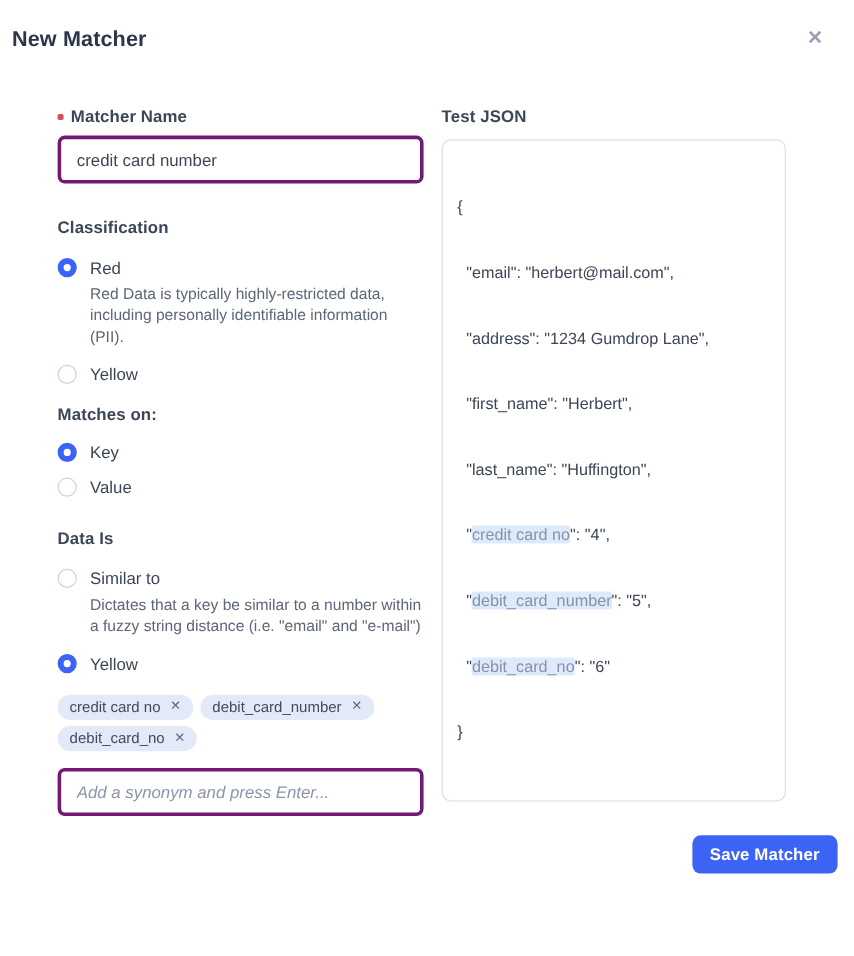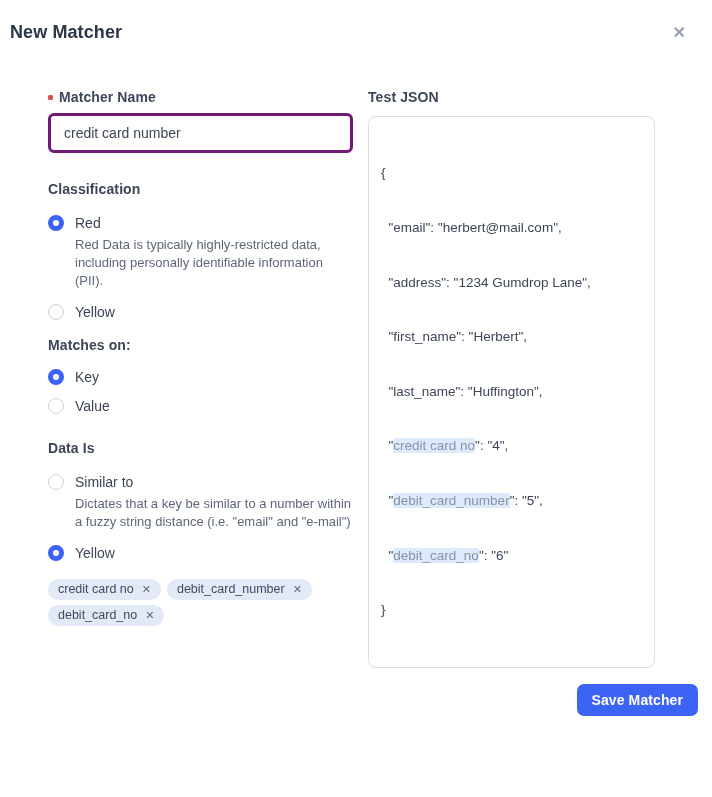--- a/index.html
+++ b/index.html
@@ -191,20 +191,21 @@
         <span class="chip">
           <span>debit_card_number</span>
           <span class="chip-x">✕</span>
         </span>
         <span class="chip">
           <span>debit_card_no</span>
           <span class="chip-x">✕</span>
         </span>
       </div>
 
+      <input class="text-input syn-input" placeholder="Add a synonym and press Enter..." style="">
 
     </div>
 
     <div class="right-col">
       <div class="section-label json-label">Test JSON</div>
       <div class="json-box">
         <div class="json-line">{</div>
         <div class="json-line">  "email": "herbert@mail.com",</div>
         <div class="json-line">  "address": "1234 Gumdrop Lane",</div>
         <div class="json-line">  "first_name": "Herbert",</div>

